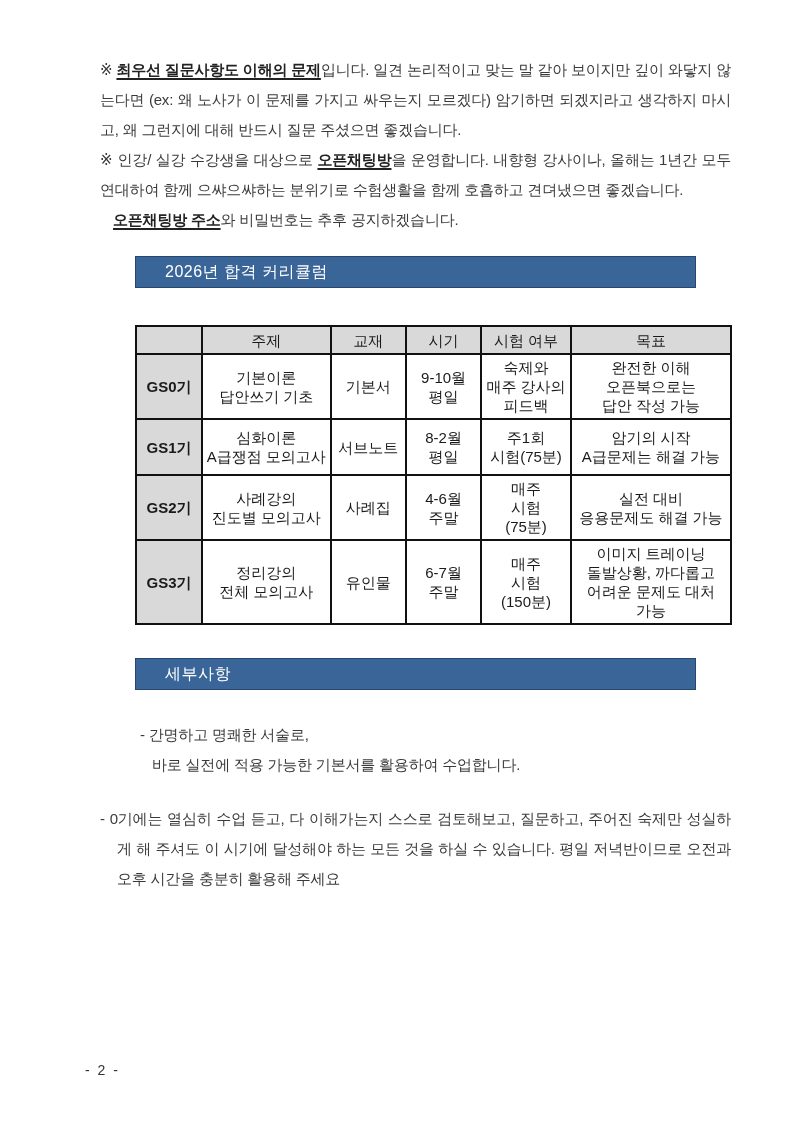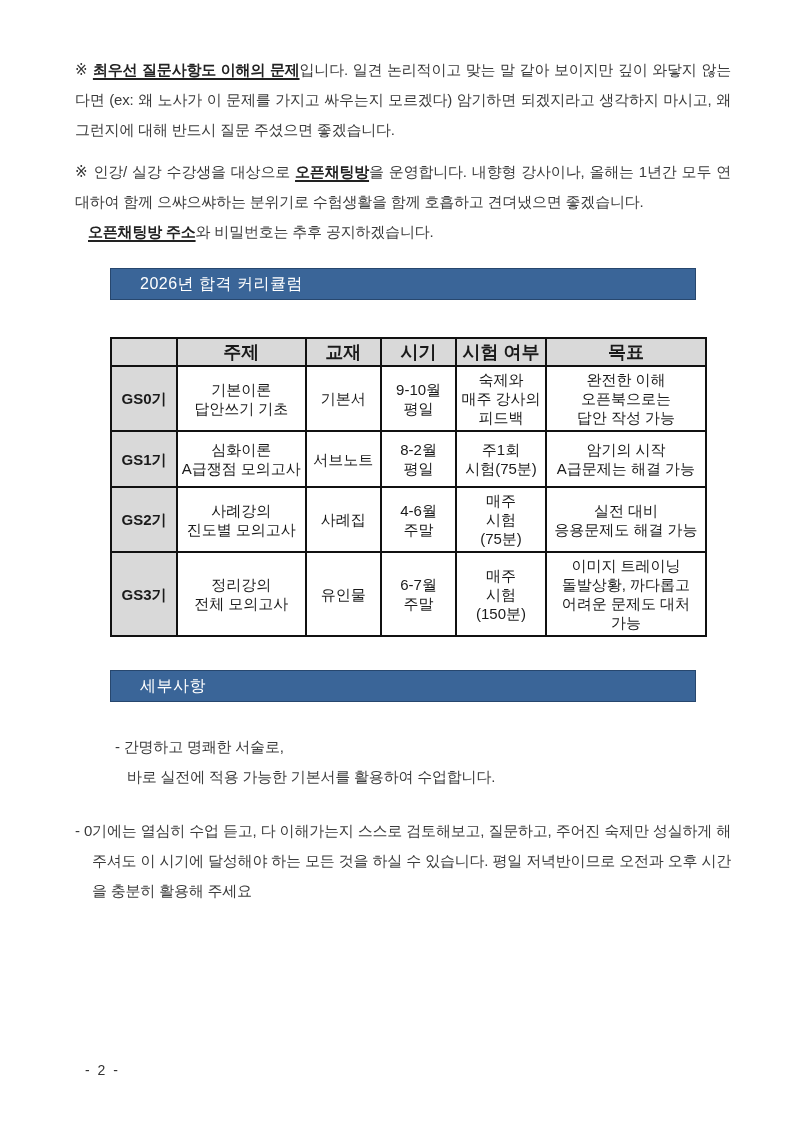--- a/index.html
+++ b/index.html
@@ -6,32 +6,32 @@
   html, body {
     width: 793px; height: 1121px;
     background: #ffffff;
     font-family: "Liberation Sans", "DejaVu Sans", sans-serif;
     color: #3a3a3a;
     overflow: hidden;
     position: relative;
   }
   .page {
     width: 793px; height: 1121px;
-    padding: 55px 62px 0 75px;
+    padding: 55px 62px 0 100px;
     position: relative;
   }
   
   .note {
     font-size: 15px;
     line-height: 30px;
     text-align: justify;
     color: #3a3a3a;
     letter-spacing: -0.2px;
   }
-  .note + .note { margin-top: 12px; }
+  .note + .note { margin-top: 0; }
   .bold-u {
     font-weight: bold;
     color: #222;
     text-decoration: underline;
     text-decoration-thickness: 1.5px;
     text-underline-offset: 3px;
   }
   .note-line2 { padding-left: 13px; text-align: left; }
 
   
@@ -62,23 +62,23 @@
   table.curriculum th, table.curriculum td {
     border: 2px solid #111;
     text-align: center;
     vertical-align: middle;
     white-space: pre-line;
     line-height: 19px;
     padding: 3px 2px;
   }
   table.curriculum th {
     background: #d9d9d9;
-    font-weight: bold;
+    font-weight: normal;
     height: 28px;
-    font-size: 18px;
+    font-size: 15px;
   }
   table.curriculum td.row-label {
     background: #d9d9d9;
     font-weight: bold;
   }
   table.curriculum tr.r0 { height: 59px; }
   table.curriculum tr.r1 { height: 56px; }
   table.curriculum tr.r2 { height: 60px; }
   table.curriculum tr.r3 { height: 84px; }
 

